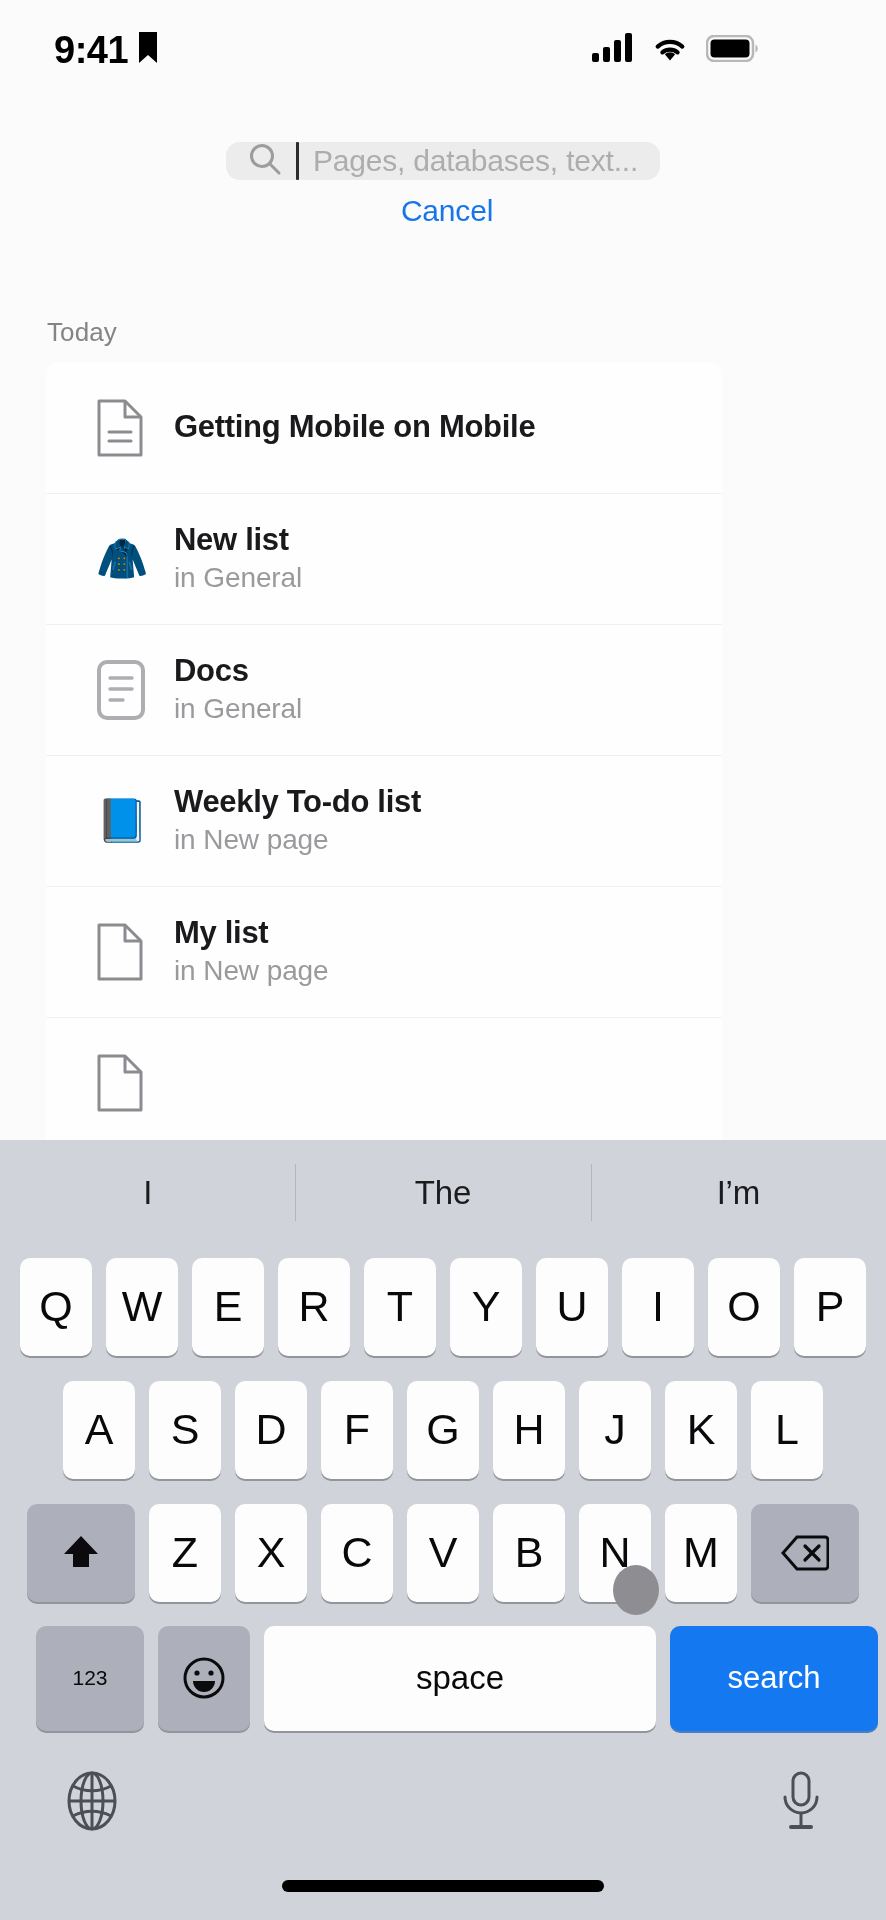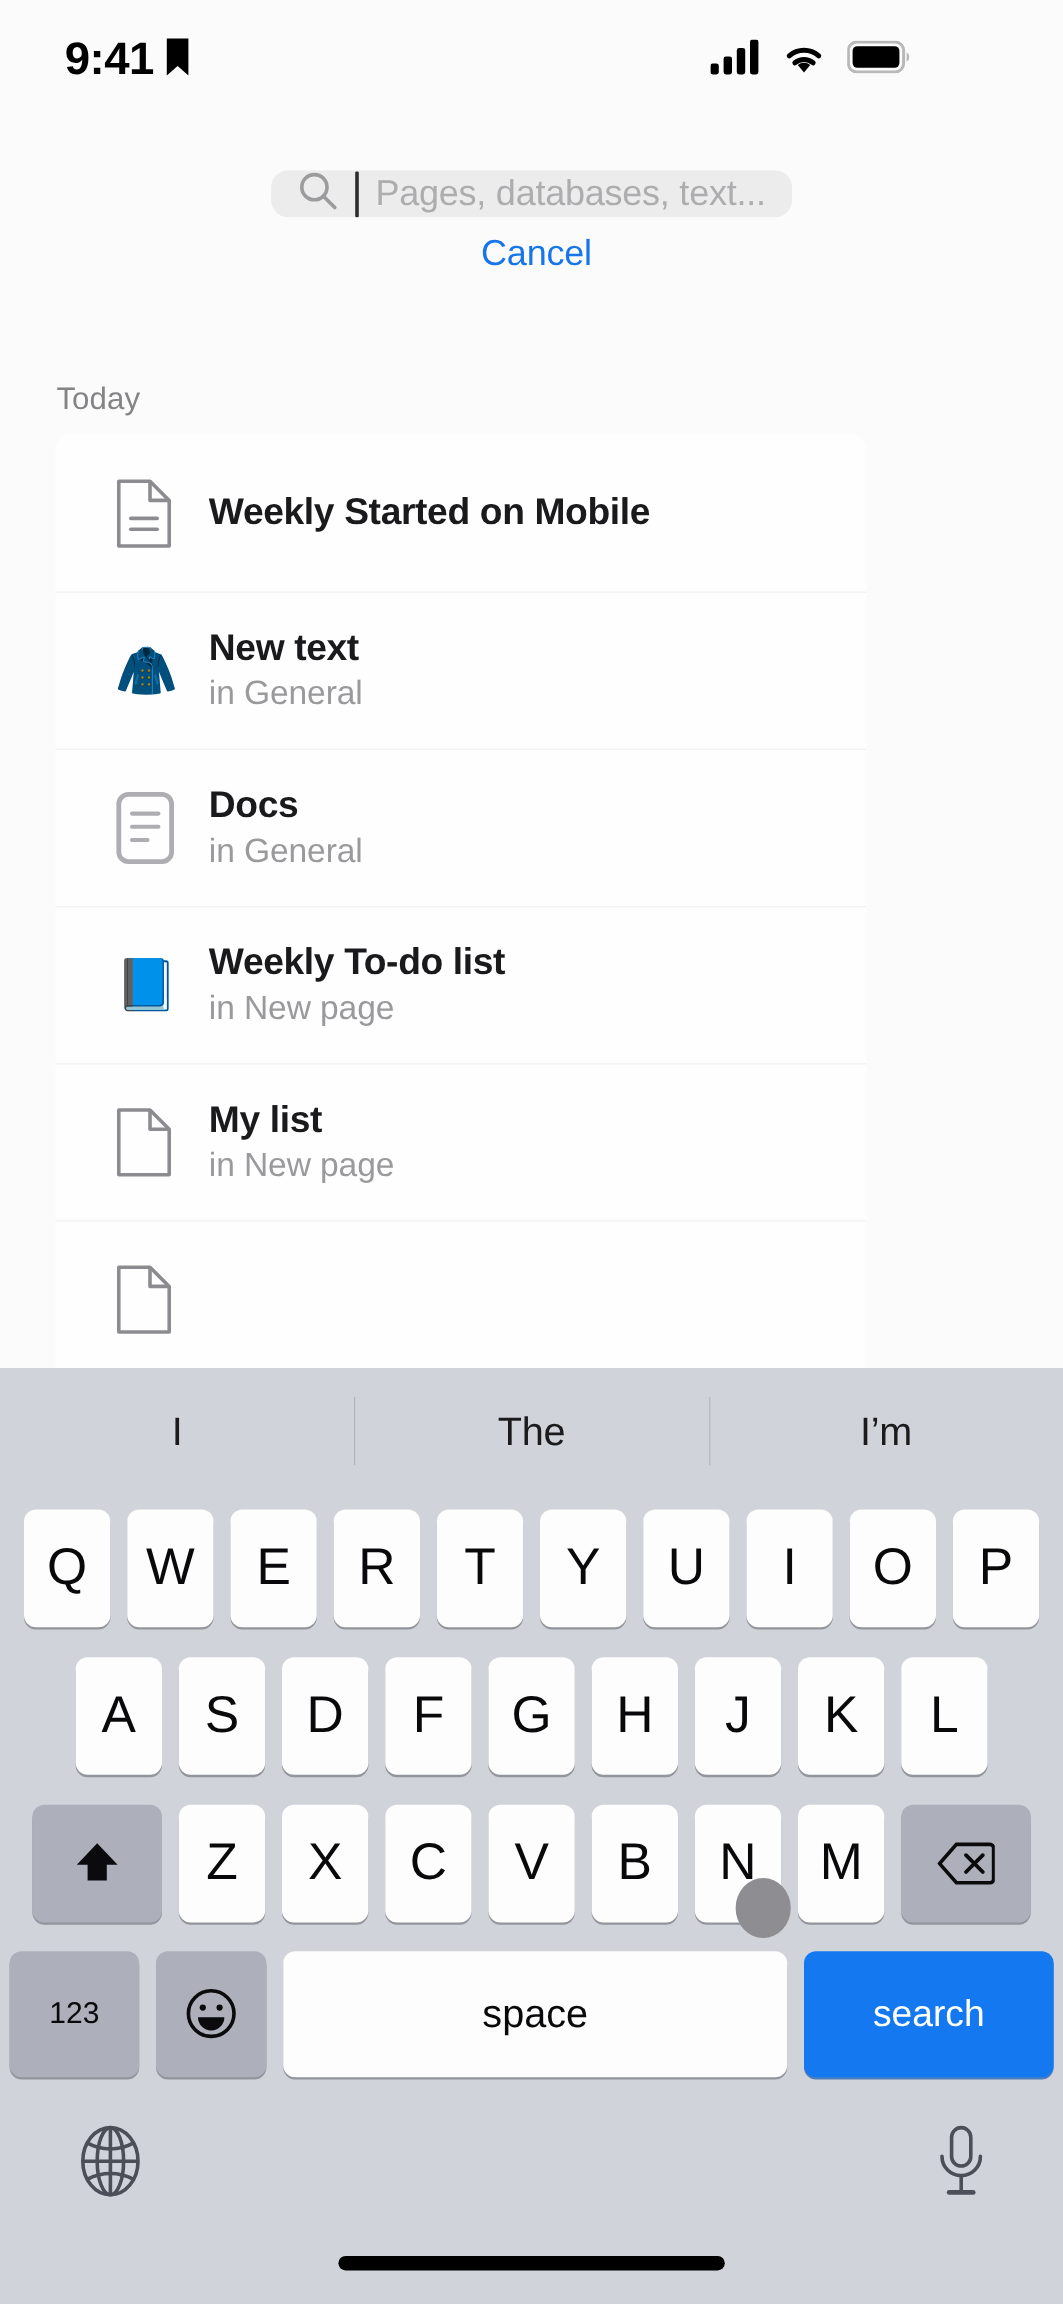--- a/index.html
+++ b/index.html
@@ -103,21 +103,21 @@
     font-family:"Liberation Sans", sans-serif;
   }
   .kb-row-2 { padding:0 45px; }
   .kb-row-3 { padding:0 8px; gap:14px; }
   .key-wide {
     width:108px; background:#adb0ba;
     box-shadow:0 2px 0 rgba(136,138,146,0.85);
   }
   .kb-row-4 { height:128px; gap:14px; padding:0 8px; }
   .key-num {
-    width:108px; background:#adb0ba; font-size:25px; height:105px;
+    width:108px; background:#adb0ba; font-size:21px; height:105px;margin-left:28px;
   }
   .key-emoji { width:92px; background:#adb0ba; height:105px; }
   .key-space {
     flex:1; background:#fdfdfd; font-size:33px; height:105px;
   }
   .key-search {
     width:208px; background:#1479f0; color:#fff; font-size:31px; height:105px;
     box-shadow:0 2px 0 rgba(16,90,180,0.7);
   }
   .kb-bottom {
@@ -193,29 +193,29 @@
       <div class="result-row">
         <div class="row-icon">
           <svg width="48" height="58" viewBox="0 0 48 58">
             <path d="M3 2h26l16 16v38H3z" fill="none" stroke="#8c8c90" stroke-width="3" stroke-linejoin="round"></path>
             <path d="M29 2v16h16" fill="none" stroke="#8c8c90" stroke-width="3" stroke-linejoin="round"></path>
             <line x1="13" y1="33" x2="35" y2="33" stroke="#8c8c90" stroke-width="3" stroke-linecap="round"></line>
             <line x1="13" y1="42" x2="35" y2="42" stroke="#8c8c90" stroke-width="3" stroke-linecap="round"></line>
           </svg>
         </div>
         <div class="row-text">
-          <div class="row-title">Weekly Started on Mobile</div>
+          <div class="row-title">Getting Mobile on Mobile</div>
         </div>
       </div>
       <div class="result-row">
         <div class="row-icon">
           <span class="emoji-icon">🧥</span>
         </div>
         <div class="row-text">
-          <div class="row-title">New text</div>
+          <div class="row-title">New list</div>
           <div class="row-sub">in General</div>
         </div>
       </div>
       <div class="result-row">
         <div class="row-icon">
           <svg width="50" height="60" viewBox="0 0 50 60">
             <rect x="3" y="2" width="44" height="56" rx="8" fill="none" stroke="#aeaeb2" stroke-width="4"></rect>
             <line x1="14" y1="18" x2="36" y2="18" stroke="#aeaeb2" stroke-width="3.4" stroke-linecap="round"></line>
             <line x1="14" y1="29" x2="36" y2="29" stroke="#aeaeb2" stroke-width="3.4" stroke-linecap="round"></line>
             <line x1="14" y1="40" x2="27" y2="40" stroke="#aeaeb2" stroke-width="3.4" stroke-linecap="round"></line>

